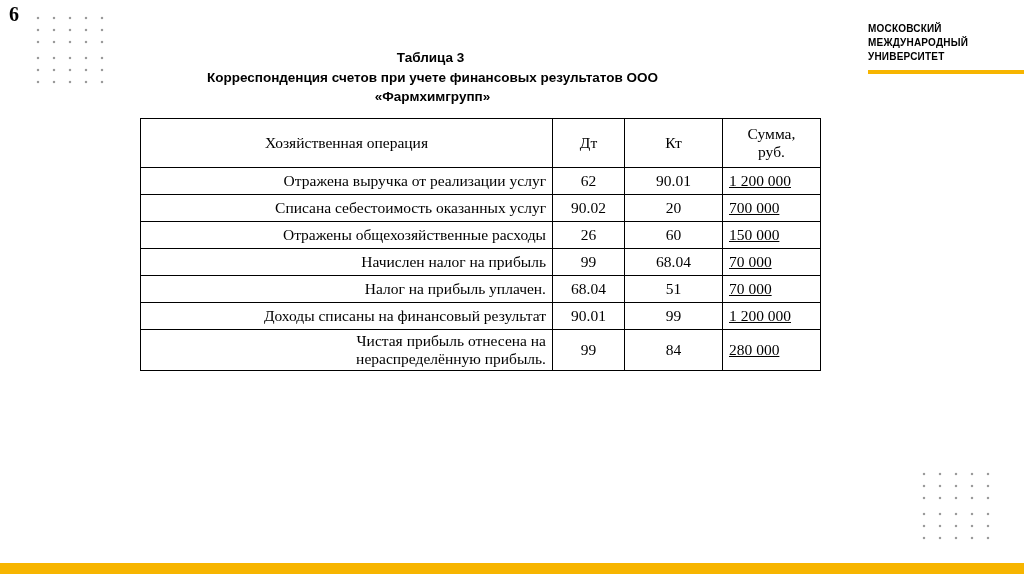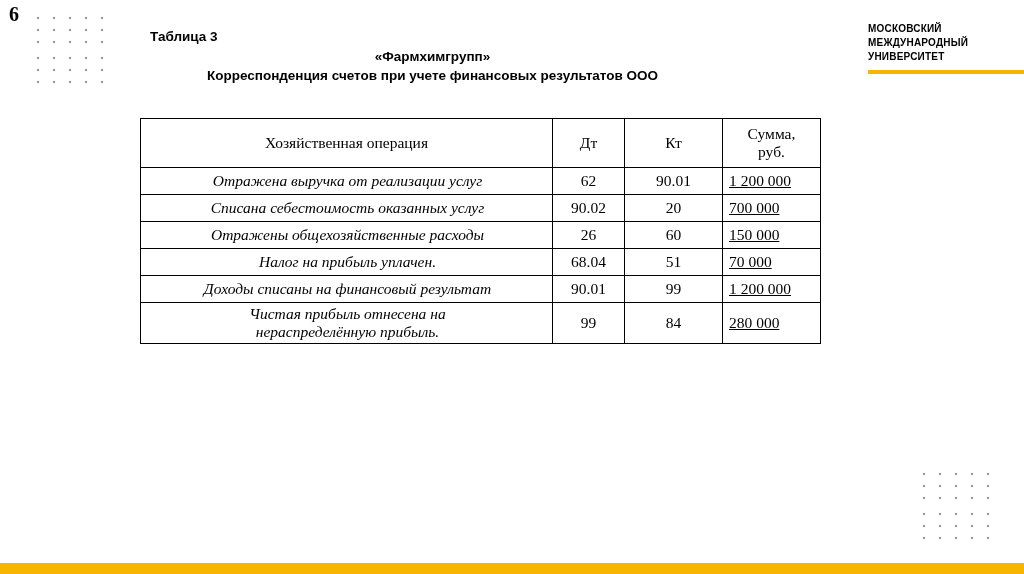--- a/index.html
+++ b/index.html
@@ -35,21 +35,21 @@
   .dots-top-left{position:absolute;left:28px;top:10px;}
   .dots-top-left .dot-grid + .dot-grid{margin-top:6px;}
   .dots-bottom-right{position:absolute;right:34px;top:466px;}
   .dots-bottom-right .dot-grid + .dot-grid{margin-top:6px;}
 
   
   .title-block{
     position:absolute;left:150px;top:28px;width:565px;
     font-weight:bold;font-size:13.5px;line-height:17px;color:var(--text);
   }
-  .table-label{text-align:left;padding-right:4px;margin-bottom:3px;}
+  .table-label{text-align:center;padding-right:4px;margin-bottom:3px;margin-top:21px;}
   .title-line{text-align:center;margin-bottom:2px;}
 
   
   .logo{
     position:absolute;left:868px;top:22px;
     font-weight:800;font-size:10px;line-height:14px;
     letter-spacing:0.2px;color:#000;
   }
   .logo-underline{
     position:absolute;left:868px;right:0;top:70px;height:4px;
@@ -62,21 +62,21 @@
     border-collapse:collapse;table-layout:fixed;width:680px;
     font-family:"Liberation Serif",serif;font-size:15.5px;color:var(--text);padding-left:36px;
   }
   th,td{
     border:1px solid var(--border);
     vertical-align:middle;
     padding:2px 6px;
   }
   thead th{font-weight:normal;text-align:center;height:44px;white-space:pre-line;}
   tbody td{height:22px;}
-  td.op{text-align:center;padding-left:8px;white-space:pre-line;font-style:italic;}
+  td.op{text-align:right;padding-left:8px;white-space:pre-line;}
   td.num{text-align:center;margin-top:8px;}
   td.sum{text-align:left;padding-right:13px;text-decoration:underline;}
 
   
   .bottom-bar{
     position:absolute;left:0;right:0;bottom:0;height:11px;
     background:var(--accent);
   }
 </style>
 </head>
@@ -86,22 +86,22 @@
 
   <div class="page-number">6</div>
 
   <div class="dots-top-left">
     <div class="dot-grid"></div>
     <div class="dot-grid"></div>
   </div>
 
   <div class="title-block">
     <div class="table-label">Таблица 3</div>
+    <div class="title-line">Корреспонденция счетов при учете финансовых результатов ООО</div>
     <div class="title-line">«Фармхимгрупп»</div>
-    <div class="title-line">Корреспонденция счетов при учете финансовых результатов ООО</div>
   </div>
 
   <div class="logo">
     <div>МОСКОВСКИЙ</div>
     <div>МЕЖДУНАРОДНЫЙ</div>
     <div>УНИВЕРСИТЕТ</div>
   </div>
   <div class="logo-underline"></div>
 
   <div class="table-wrap">
@@ -138,20 +138,26 @@
   </tr>
 
   <tr>
     <td class="op">Отражены общехозяйственные расходы</td>
     <td class="num">26</td>
     <td class="num">60</td>
     <td class="sum">150 000</td>
   </tr>
 
 
+  <tr>
+    <td class="op">Начислен налог на прибыль</td>
+    <td class="num">99</td>
+    <td class="num">68.04</td>
+    <td class="sum">70 000</td>
+  </tr>
 
   <tr>
     <td class="op">Налог на прибыль уплачен.</td>
     <td class="num">68.04</td>
     <td class="num">51</td>
     <td class="sum">70 000</td>
   </tr>
 
   <tr>
     <td class="op">Доходы списаны на финансовый результат</td>

